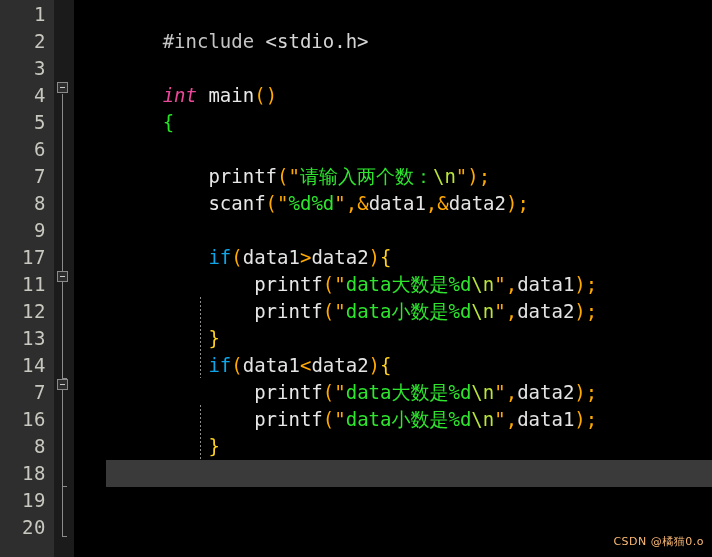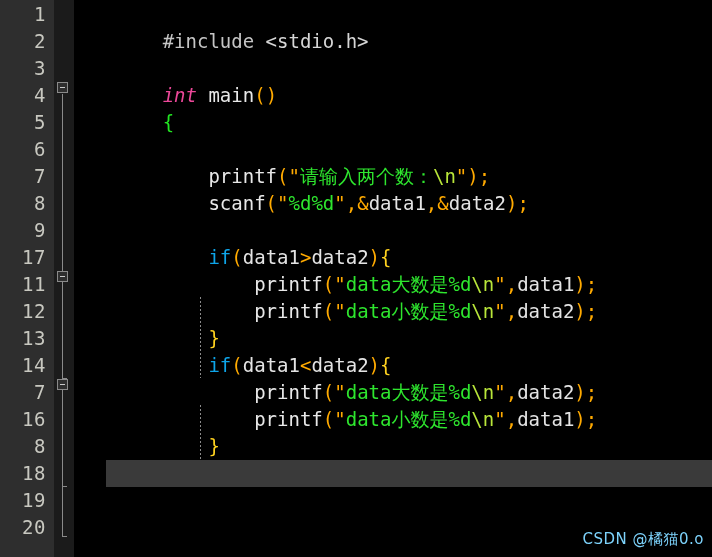--- a/index.html
+++ b/index.html
@@ -133,22 +133,22 @@
   .t-brace   { color: #ffd21f; }
   .t-brace-g { color: #22e622; }
   .t-id      { color: #e4e4e4; }
   .t-amp     { color: #ffaa00; }
   
   .watermark {
     position: absolute;
     right: 8px;
     bottom: 8px;
     font-family: "DejaVu Sans", sans-serif;
-    font-size: 15px;
-    color: #7dd3fc;
+    font-size: 11px;
+    color: #fdba74;
     z-index: 5;
     letter-spacing: 0.5px;
     white-space: nowrap;
   }
 </style>
 </head>
 <body>
 
 <div id="editor">
 

